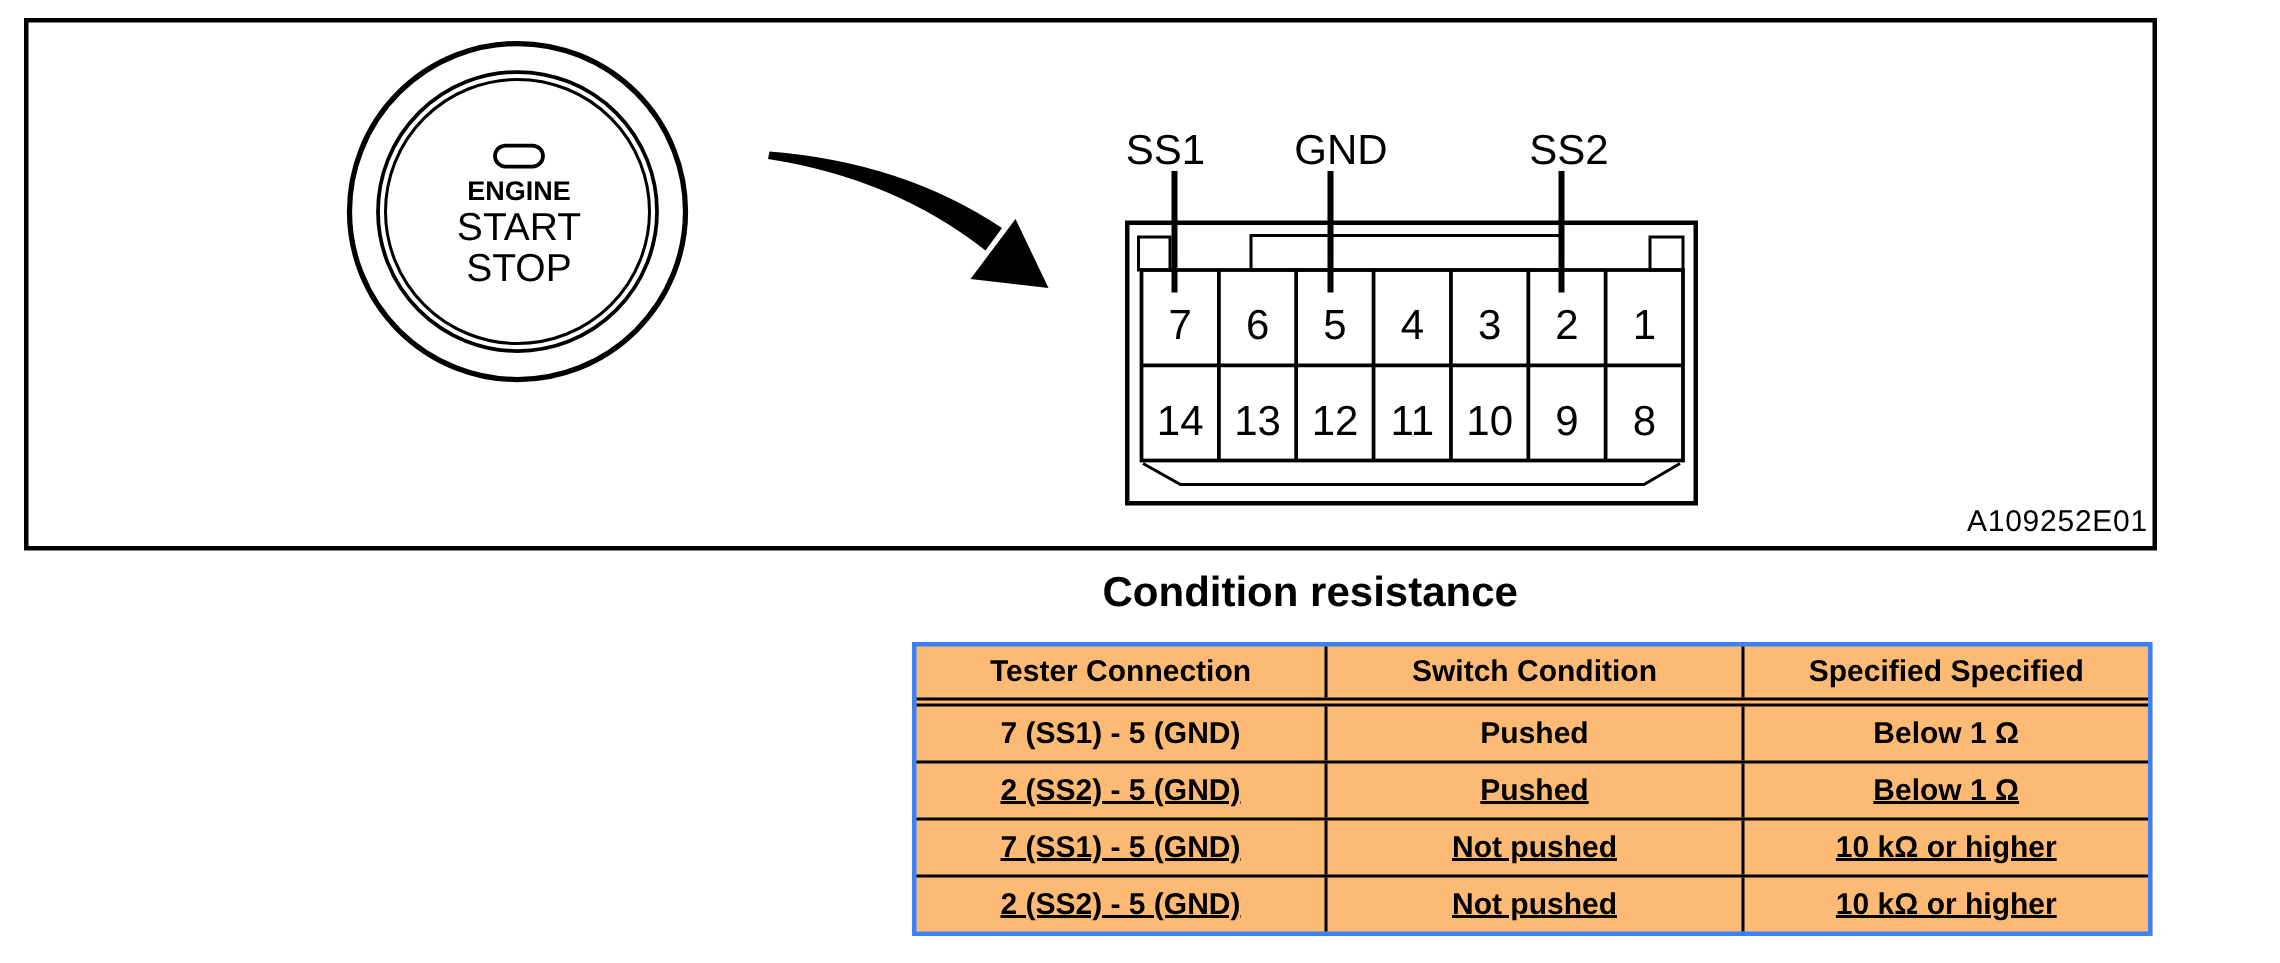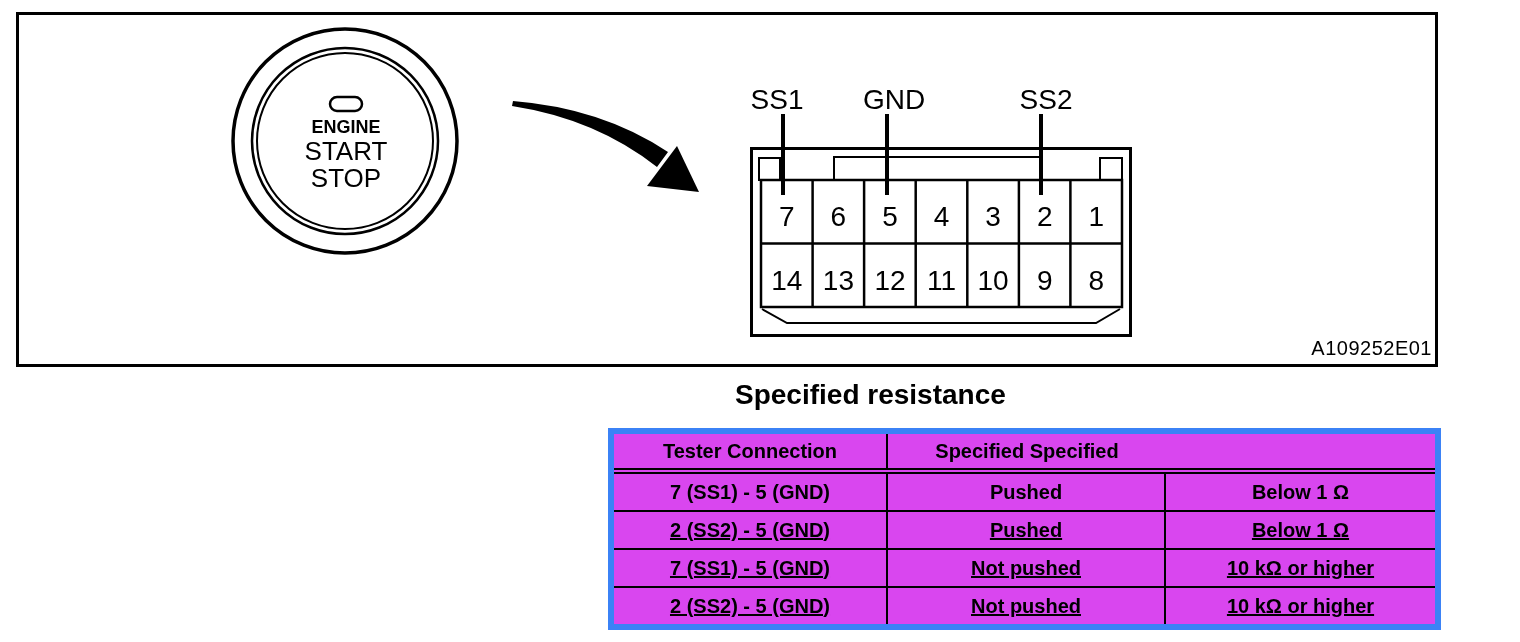--- a/index.html
+++ b/index.html
@@ -53,22 +53,22 @@
     font-weight: bold;
     white-space: nowrap;
   }
 
   
   .spec-table {
     position: absolute;
     left: 608px;
     top: 428px;
     width: 821px;
-    border: 6px solid #3b82f6;
-    background: #d946ef;
+    border: 3px solid #3b82f6;
+    background: #fdba74;
   }
   .spec-row {
     display: grid;
     grid-template-columns: 274px 278px 269px;
   }
   .spec-row.header-row {
     border-bottom: 6px double #000;
   }
   .spec-row.data-row + .spec-row.data-row {
     border-top: 2px solid #000;
@@ -146,25 +146,26 @@
     <text x="941.6" y="290" text-anchor="middle" font-size="28">11</text>
     <text x="993.1" y="290" text-anchor="middle" font-size="28">10</text>
     <text x="1044.7" y="290" text-anchor="middle" font-size="28">9</text>
     <text x="1096.3" y="290" text-anchor="middle" font-size="28">8</text>
 
     <polyline points="762,309 787,323 1096,323 1120,309" fill="none" stroke="#000" stroke-width="2"></polyline>
   </svg>
 
   <div class="ref-code">A109252E01</div>
 
-  <div class="table-title">Specified resistance</div>
+  <div class="table-title">Condition resistance</div>
 
   <div class="spec-table">
     <div class="spec-row header-row">
       <div class="spec-cell">Tester Connection</div>
+      <div class="spec-cell">Switch Condition</div>
       <div class="spec-cell">Specified Specified</div>
     </div>
     <div class="spec-row data-row">
       <div class="spec-cell">7 (SS1) - 5 (GND)</div>
       <div class="spec-cell">Pushed</div>
       <div class="spec-cell">Below 1 Ω</div>
     </div>
     <div class="spec-row data-row">
       <div class="spec-cell">2 (SS2) - 5 (GND)</div>
       <div class="spec-cell">Pushed</div>

